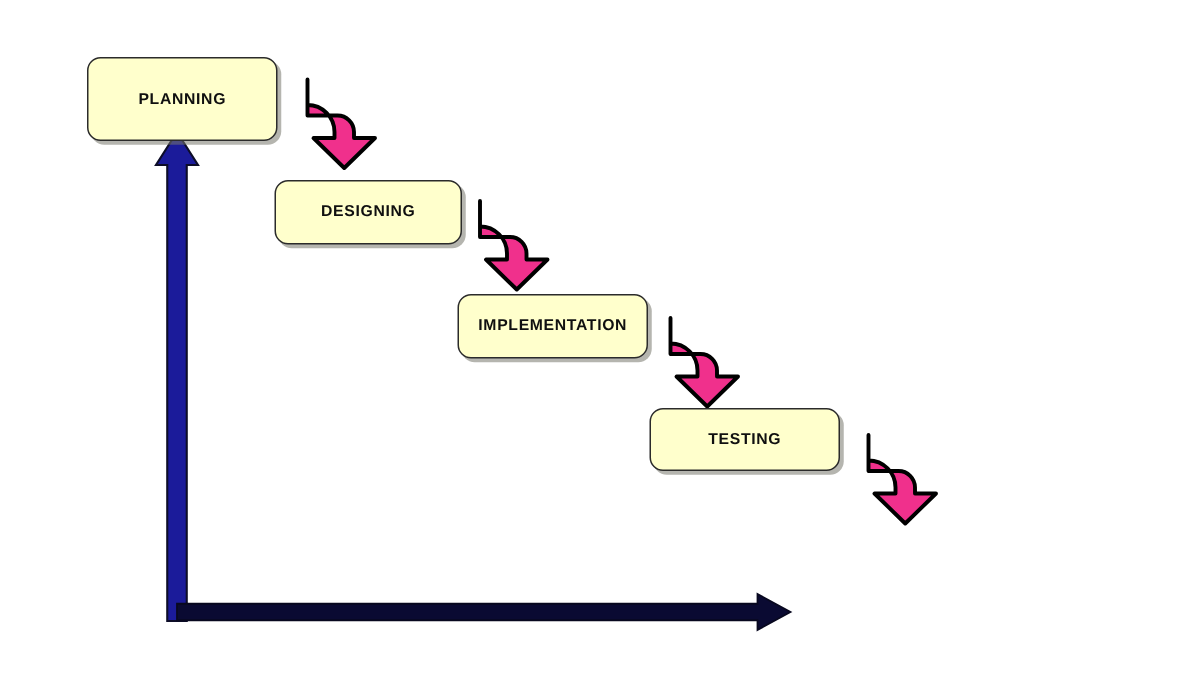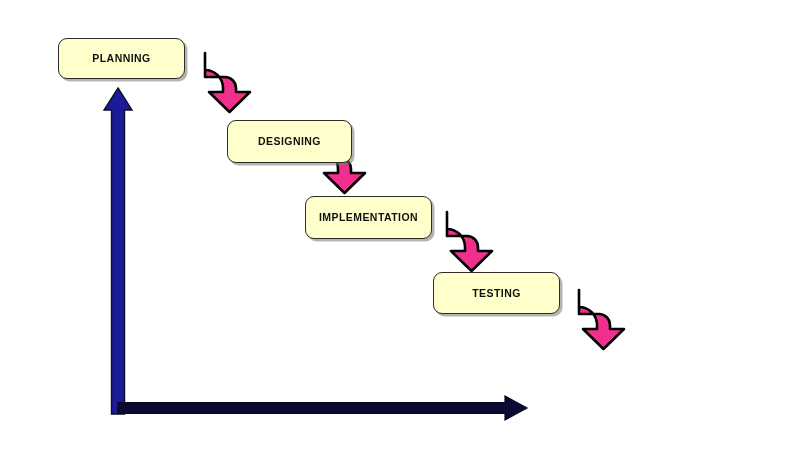--- a/index.html
+++ b/index.html
@@ -119,25 +119,25 @@
                L 603.5,349
                L 583,329
                L 597,329
                L 597,325
                A 18 18 0 0 0 579,307
                Z" fill="#F0308C" stroke="#000000" stroke-width="2.6" stroke-linejoin="round" stroke-linecap="round"></path>
     </g>
 
   </svg>
 
-  <div class="phase-box" style="left:58px;  top:38px;  width:127px; height:41px;">
+  <div class="phase-box" style="left:58px;  top:38px;  width:127px; height:56px;">
     <span class="phase-label">PLANNING</span>
   </div>
 
-  <div class="phase-box" style="left:183px; top:120px; width:125px; height:43px;margin-left:44px;">
+  <div class="phase-box" style="left:183px; top:120px; width:125px; height:43px;">
     <span class="phase-label">DESIGNING</span>
   </div>
 
   <div class="phase-box" style="left:305px; top:196px; width:127px; height:43px;">
     <span class="phase-label">IMPLEMENTATION</span>
   </div>
 
   <div class="phase-box" style="left:433px; top:272px; width:127px; height:42px;">
     <span class="phase-label">TESTING</span>
   </div>

